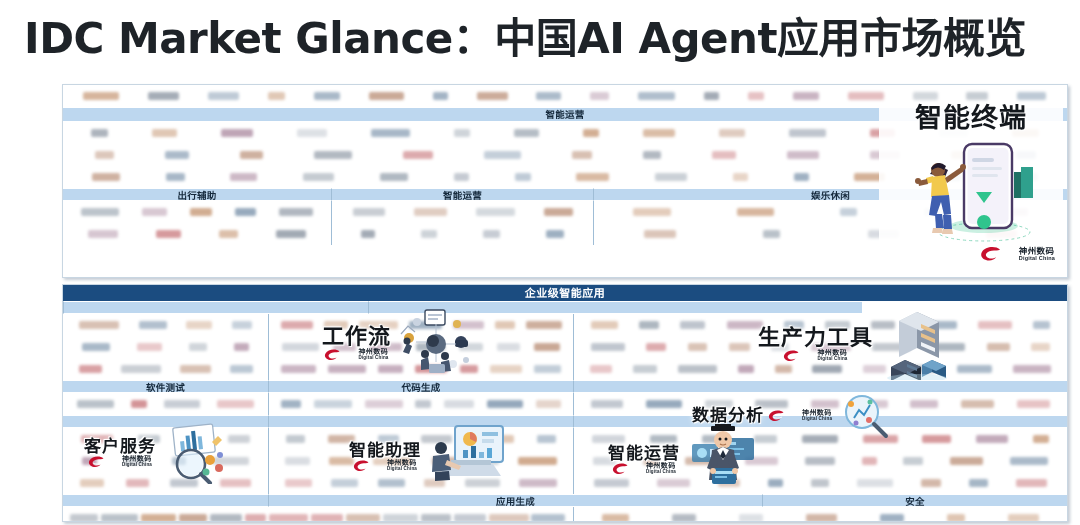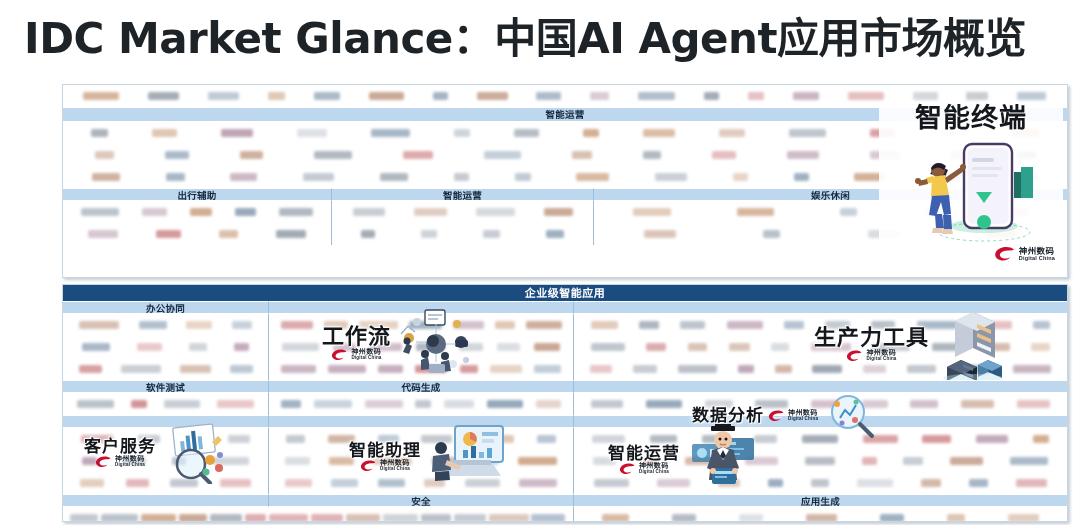--- a/index.html
+++ b/index.html
@@ -97,21 +97,21 @@
   .callout-word{
     font-size:22px;font-weight:900;color:#14181d;
     letter-spacing:1px;line-height:1.05;
     text-shadow:0 0 3px #fff,0 0 6px #fff,1px 1px 0 #fff,-1px -1px 0 #fff;
     white-space:nowrap;
     font-family:"DejaVu Sans","Liberation Sans",sans-serif;
   }
   .callout-word.sm{font-size:17px;}
 
   
-  .dc-logo{display:flex;align-items:center;gap:3px;justify-content:space-between;}
+  .dc-logo{display:flex;align-items:center;gap:17px;justify-content:space-between;}
   .dc-mark{width:22px;height:16px;flex:0 0 auto;}
   .dc-words{display:flex;flex-direction:column;line-height:1;}
   .dc-cn{font-size:8.5px;font-weight:700;color:#17202a;letter-spacing:.4px;
          font-family:"DejaVu Sans","Liberation Sans",sans-serif;}
   .dc-en{font-size:5.5px;font-weight:700;color:#17202a;letter-spacing:.2px;}
   .dc-logo.sm .dc-mark{width:17px;height:12px;}
   .dc-logo.sm .dc-cn{font-size:7px;}
   .dc-logo.sm .dc-en{font-size:4.5px;}
 
   .art{flex:0 0 auto;}
@@ -301,21 +301,20 @@
       <div class="dc-en">Digital China</div>
     </div>
   </div>
 </div>
 
 <div class="panel" id="panel-enterprise">
 
   <div class="band-main">企业级智能应用</div>
 
   <div class="row-split">
-    <div class="col-cell band-sub" style="width:205px">办公协同</div>
     <div class="col-cell band-sub vdiv" style="width:305px"></div>
     <div class="col-cell band-sub vdiv" style="width:494px"></div>
   </div>
 
   <div class="row-split">
     <div class="col-cell" style="width:205px">
       <div class="logorow" id="e1a">
           <span class="logo" style="width: 40px; background: rgb(163, 106, 74); opacity: 0.41;"></span>
           <span class="logo" style="width: 28px; background: rgb(74, 107, 140); opacity: 0.42;"></span>
           <span class="logo" style="width: 26px; background: rgb(176, 112, 64); opacity: 0.29;"></span>
@@ -529,22 +528,22 @@
           <span class="logo" style="width: 36px; background: rgb(142, 153, 168); opacity: 0.3;"></span>
           <span class="logo" style="width: 20px; background: rgb(163, 106, 74); opacity: 0.47;"></span>
           <span class="logo" style="width: 19px; background: rgb(74, 107, 140); opacity: 0.49;"></span>
           <span class="logo" style="width: 31px; background: rgb(181, 72, 78); opacity: 0.39;"></span>
         </div>
     </div>
   </div>
 
   <div class="row-split">
     <div class="col-cell band-sub" style="width:205px"></div>
+    <div class="col-cell band-sub vdiv" style="width:494px">应用生成</div>
     <div class="col-cell band-sub vdiv" style="width:305px">安全</div>
-    <div class="col-cell band-sub vdiv" style="width:494px">应用生成</div>
   </div>
 
   <div class="row-split">
     <div class="col-cell" style="width:510px">
       <div class="logorow" id="e10a">
           <span class="logo" style="width: 28px; background: rgb(93, 107, 125); opacity: 0.36;"></span>
           <span class="logo" style="width: 37px; background: rgb(111, 127, 143); opacity: 0.47;"></span>
           <span class="logo" style="width: 35px; background: rgb(176, 112, 64); opacity: 0.55;"></span>
           <span class="logo" style="width: 28px; background: rgb(163, 106, 74); opacity: 0.57;"></span>
           <span class="logo" style="width: 32px; background: rgb(93, 107, 125); opacity: 0.47;"></span>
@@ -605,21 +604,21 @@
     <path d="M26 52 l7 -3 2 12 -9 1z" fill="#46566f"></path>
       <circle cx="30" cy="46" r="4" fill="#2e3a4c"></circle>
     <path d="M46 54 l8 -2 2 11 -10 1z" fill="#46566f"></path>
       <circle cx="50" cy="48" r="4" fill="#2e3a4c"></circle>
     <rect x="34" y="56" width="16" height="9" rx="1.5" fill="#9fb0c6"></rect>
     <circle cx="71" cy="52" r="3" fill="#c5cfdd"></circle>
     <path d="M41 16 v10 M41 46 v8 M51 36 h10 M31 34 h-10" stroke="#b6c2d2" stroke-width="1" fill="none"></path>
   </svg>
 </div>
 
-<div class="callout" style="left:814px;top:308px;">
+<div class="callout" style="left:758px;top:308px;">
   <div class="callout-text">
     <div class="callout-word">生产力工具</div>
     <div class="dc-logo sm">
       <svg class="dc-mark" viewBox="0 0 34 24">
         <path d="M31 5 C24 -1 8 0 3 9 c-4 7 3 13 11 13 5 0 9-2 11-5 -5 3 -12 3 -15 -1 -3-4 2-8 8-9 5-1 10 0 13 -2z" fill="#c8102e"></path>
         <path d="M10 14 c5 3 13 3 18 0" stroke="#ffffff" stroke-width="1.6" fill="none"></path>
       </svg>
       <div class="dc-words">
         <div class="dc-cn">神州数码</div>
         <div class="dc-en">Digital China</div>

